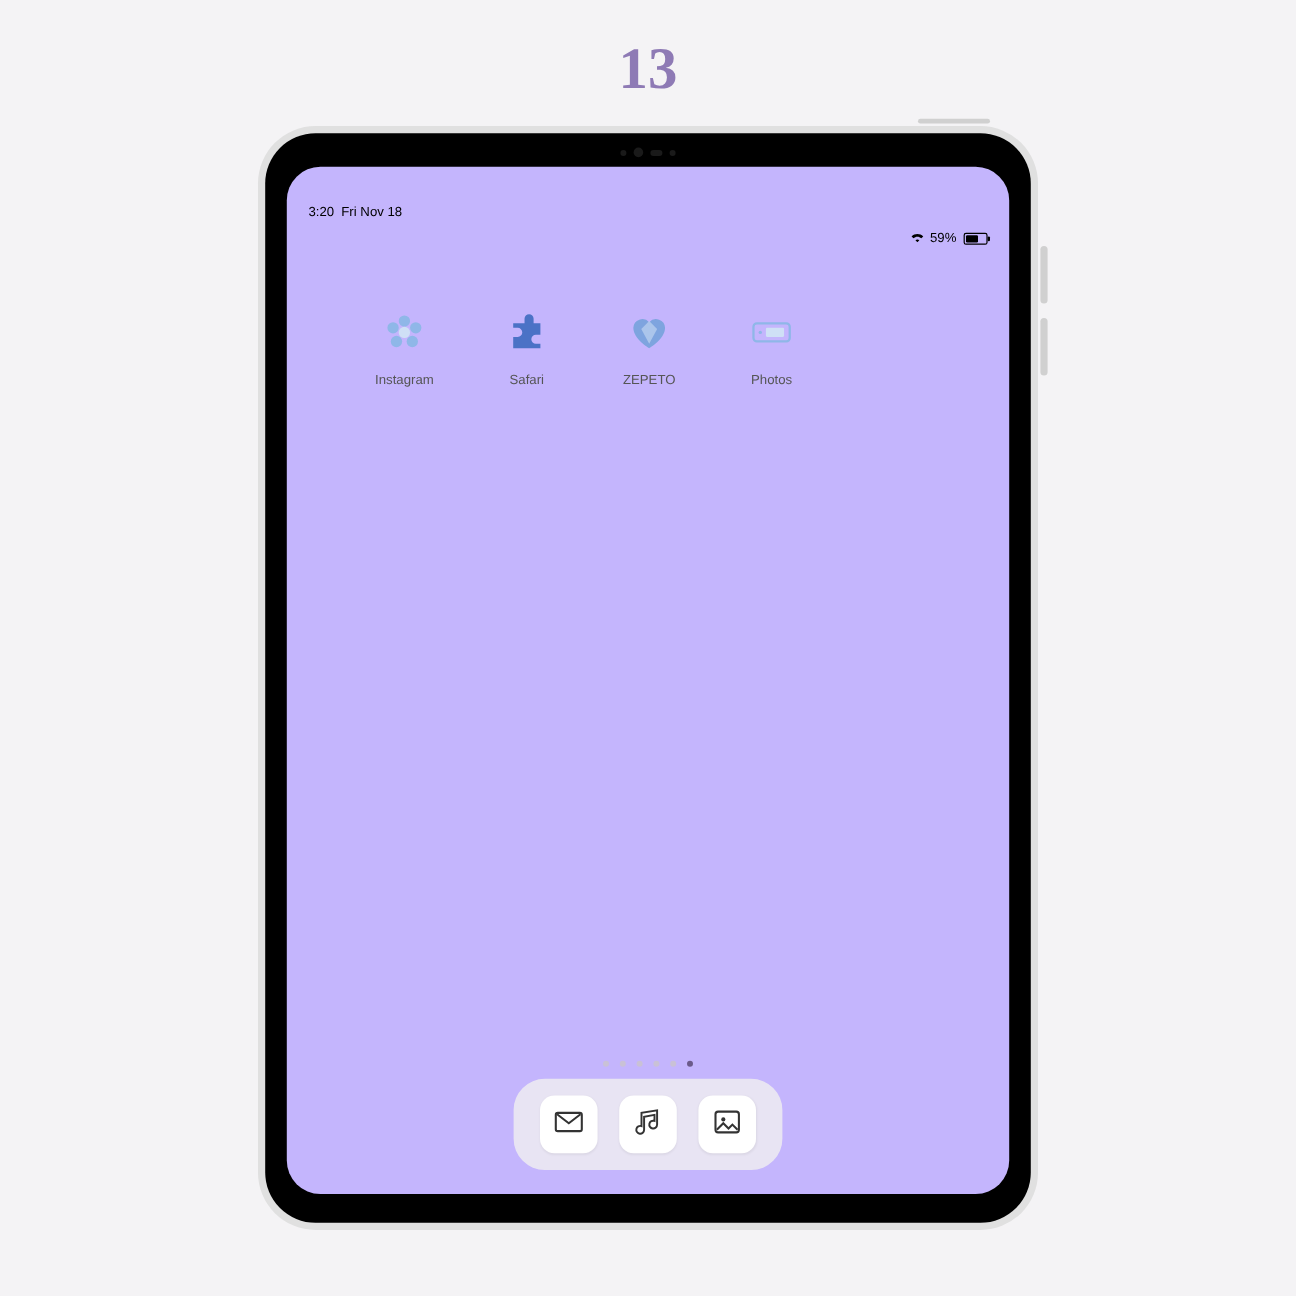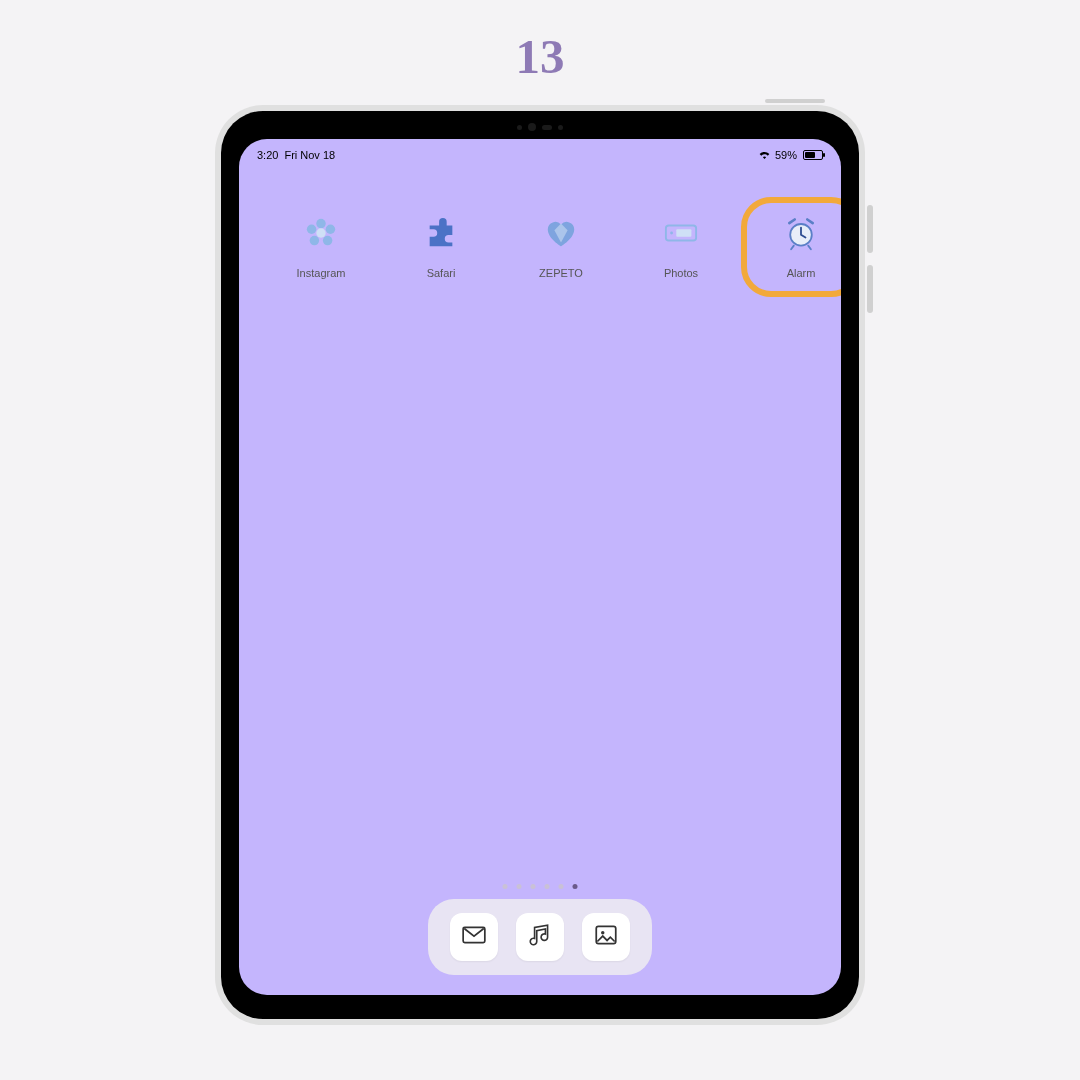--- a/index.html
+++ b/index.html
@@ -78,21 +78,21 @@
     }
     .status-bar {
       display: flex;
       justify-content: space-between;
       align-items: center;
       padding: 10px 18px 4px 18px;
       font-size: 11px;
       color: #000;
     }
     .status-left { display: flex; gap: 6px; font-weight: 500; }
-    .status-right { display: flex; align-items: center; gap: 4px; }
+    .status-right { display: flex; align-items: center; gap: 4px; margin-top: 43px; }
     .wifi-icon { display: inline-block; }
     .battery {
       width: 20px; height: 10px;
       border: 1px solid #000;
       border-radius: 2px;
       position: relative;
       margin-left: 2px;
     }
     .battery::after {
       content: "";
@@ -105,27 +105,26 @@
     .battery-fill {
       position: absolute;
       left: 1px; top: 1px; bottom: 1px;
       width: 58%;
       background: #000;
       border-radius: 1px;
     }
 
     .app-grid {
       margin-top: 50px;
-      padding: 0 40px;
+      padding: 0 56px;
       display: grid;
       grid-template-columns: repeat(6, 1fr);
       column-gap: 18px;
       row-gap: 36px;
       justify-items: center;
-      gap: 36px;
     }
     .app {
       display: flex;
       flex-direction: column;
       align-items: center;
       width: 84px;
       position: relative;
     }
     .app-icon {
       width: 36px;
@@ -268,32 +267,20 @@
           <span class="app-icon">
             <svg viewBox="0 0 36 20" width="34" height="24">
               <rect x="2" y="2" width="32" height="16" rx="3" fill="none" stroke="#8fb7e8" stroke-width="2"></rect>
               <circle cx="8" cy="10" r="1.5" fill="#8fb7e8"></circle>
               <rect x="13" y="6" width="16" height="8" rx="1" fill="#cfe0f6"></rect>
             </svg>
           </span>
           <span class="app-label">Photos</span>
         </div>
 
-        <div class="app">
-          <div class="highlight"></div>
-          <span class="app-icon">
-            <svg viewBox="0 0 40 40" width="36" height="36">
-              <circle cx="20" cy="22" r="12" fill="#e8eef9" stroke="#5b7fc7" stroke-width="2"></circle>
-              <path d="M20 14v8l5 3" stroke="#2f4d92" stroke-width="2" fill="none" stroke-linecap="round"></path>
-              <path d="M7 9l6-4M33 9l-6-4" stroke="#5b7fc7" stroke-width="3" stroke-linecap="round"></path>
-              <path d="M12 34l-3 4M28 34l3 4" stroke="#5b7fc7" stroke-width="2" stroke-linecap="round"></path>
-            </svg>
-          </span>
-          <span class="app-label">Alarm</span>
-        </div>
 
       </div>
 
       <div class="pager">
         <span class="page-dot"></span>
         <span class="page-dot"></span>
         <span class="page-dot"></span>
         <span class="page-dot"></span>
         <span class="page-dot"></span>
         <span class="page-dot active"></span>

